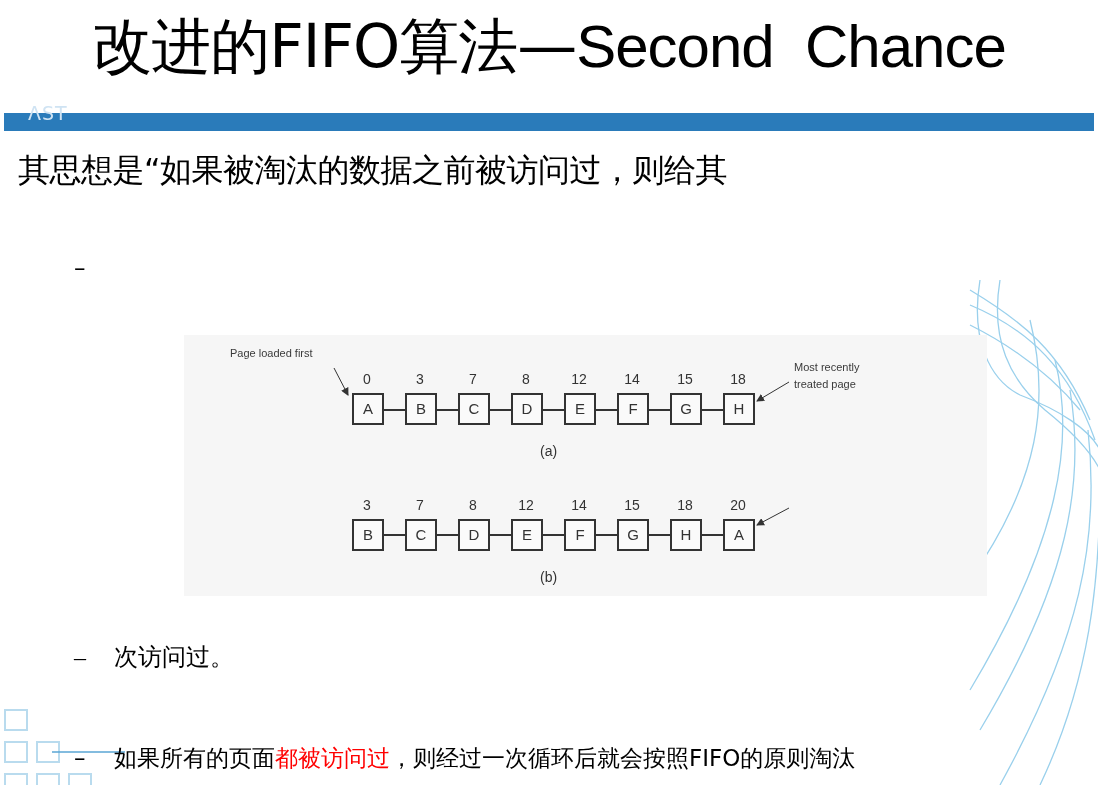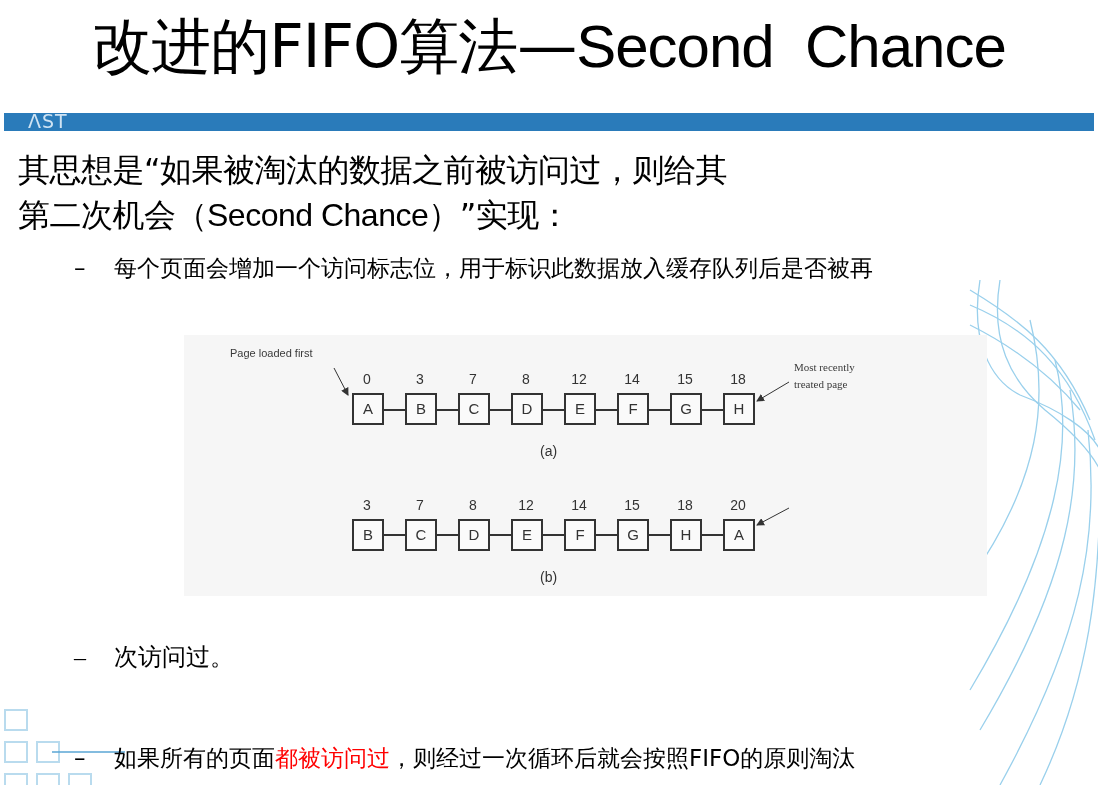--- a/index.html
+++ b/index.html
@@ -12,21 +12,21 @@
       position: absolute; left: 0; top: 6px; width: 1098px; text-align: center;
       font-size: 60px; line-height: 80px; letter-spacing: -1px;
       font-family: "DejaVu Sans", sans-serif;
     }
     .title .en { font-family: "Liberation Sans", sans-serif; }
     .bar {
       position: absolute; left: 4px; top: 113px; width: 1090px; height: 18px;
       background: #2a7bba;
     }
     .bar-logo {
-      position: absolute; left: 28px; top: 112px; font-size: 19px; line-height: 18px;
+      position: absolute; left: 28px; top: 104px; font-size: 19px; line-height: 18px;
       color: #cfe3f3; font-family: "DejaVu Sans", sans-serif; letter-spacing: 1px;
       overflow: hidden; height: 17px;
     }
     .deco-curves { position: absolute; left: 960px; top: 280px; }
     .deco-squares { position: absolute; left: 0; top: 700px; }
     .heading {
       position: absolute; left: 18px; top: 148px; width: 1060px;
       font-size: 32px; line-height: 45px; letter-spacing: -0.5px;
       font-family: "DejaVu Sans", sans-serif;
     }
@@ -88,47 +88,45 @@
     <rect x="37" y="42" width="22" height="20"></rect>
     <rect x="5" y="74" width="22" height="20"></rect>
     <rect x="37" y="74" width="22" height="20"></rect>
     <rect x="69" y="74" width="22" height="20"></rect>
   </g>
   <line x1="52" y1="52" x2="125" y2="52" stroke="#5aa6d4" stroke-width="1.5"></line>
 </svg>
 
 <div class="heading">
   <div>其思想是“如果被淘汰的数据之前被访问过，则给其</div>
-  <div><span>第二次机会（</span><span class="en">Second Chance</span><span>）”实现：</span></div>
 </div>
 
 <div class="bullet b1">
   <span class="dash">–</span>
   <div class="txt">
-    <div>每个页面会增加一个访问标志位，用于标识此数据放入缓存队列后是否被再</div>
   </div>
 </div>
 
 <div class="diagram">
   <svg width="803" height="261" viewBox="0 0 803 261">
     <defs>
       <marker id="ah" markerWidth="8" markerHeight="8" refX="7" refY="4" orient="auto">
         <path d="M0,0 L8,4 L0,8 z" fill="#333"></path>
       </marker>
     </defs>
 
     <line x1="150" y1="33" x2="164" y2="60" stroke="#333" stroke-width="1" marker-end="url(#ah)"></line>
 
     <line x1="605" y1="47" x2="573" y2="66" stroke="#333" stroke-width="1" marker-end="url(#ah)"></line>
 
     <line x1="605" y1="173" x2="573" y2="190" stroke="#333" stroke-width="1" marker-end="url(#ah)"></line>
   </svg>
 
   <div class="lbl" style="left:46px;top:10px;">Page loaded first</div>
-  <div class="lbl" style="left:610px;top:24px;font-family:Liberation Serif, serif;">
+  <div class="lbl" style="left:610px;top:24px;">
     <div>Most recently</div>
     <div>treated page</div>
   </div>
 
   <div>
     <div class="num" style="left:163px;top:36px">0</div>
     <div class="box" style="left:168px;top:58px">A</div>
     <div class="link" style="left:200px;top:74px;width:21px"></div>
 
     <div class="num" style="left:216px;top:36px">3</div>

